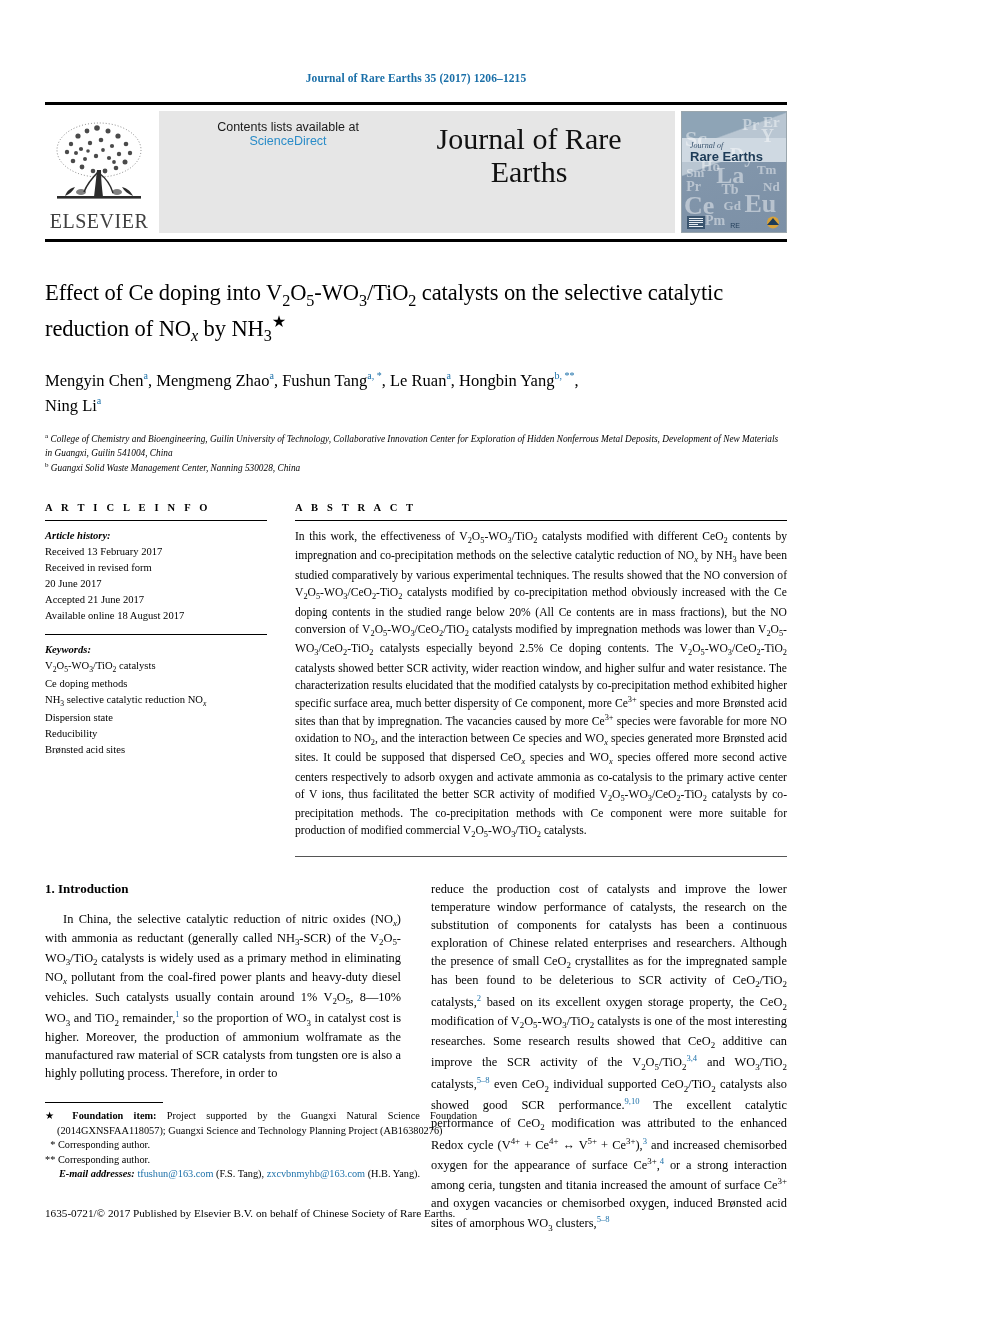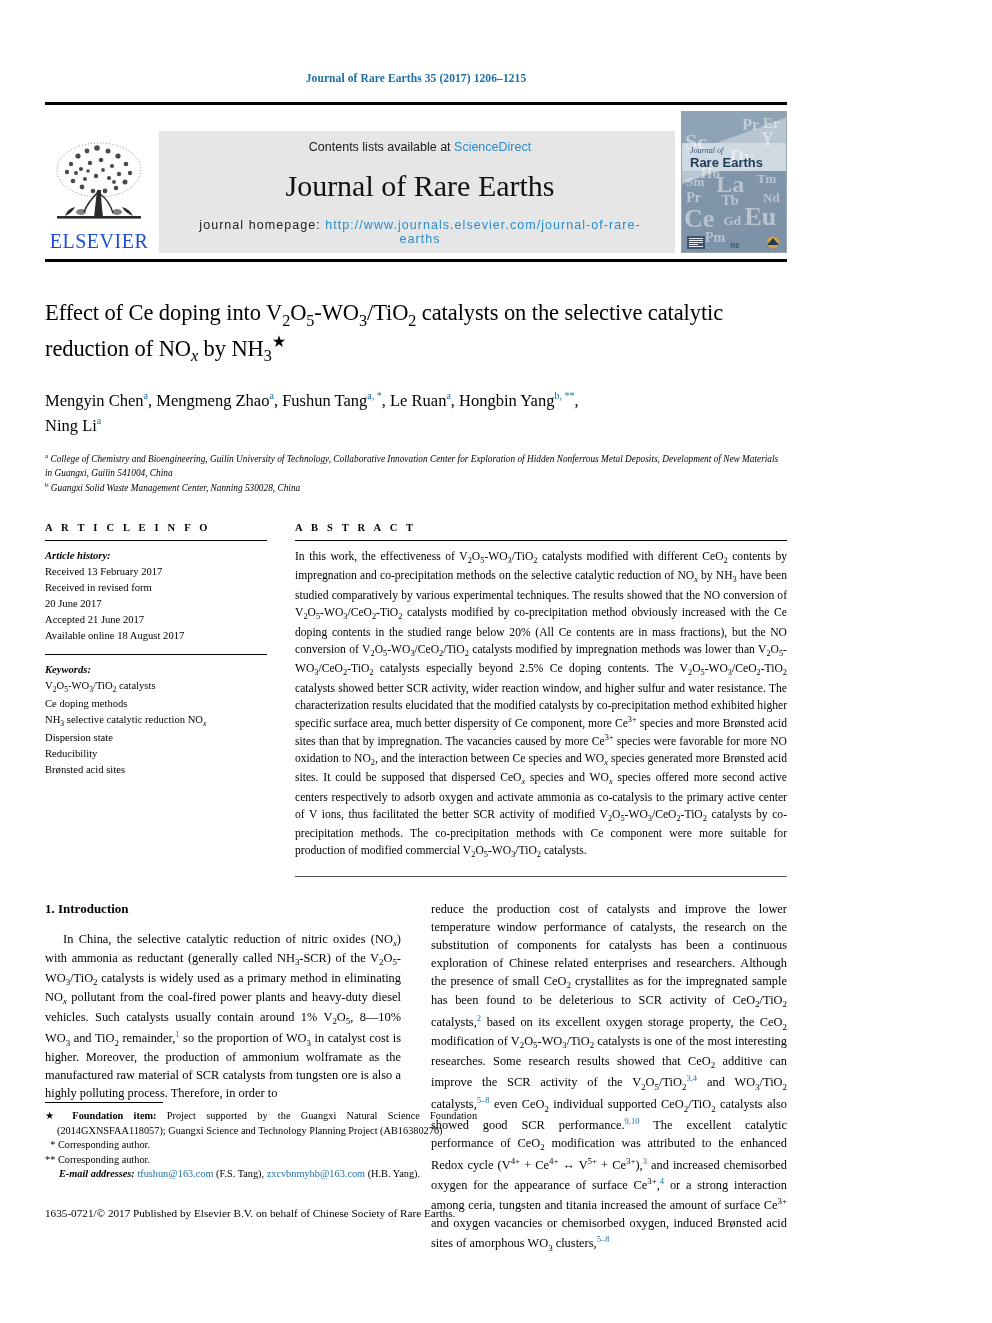--- a/index.html
+++ b/index.html
@@ -43,34 +43,33 @@
     flex-direction: column;
     align-items: center;
     justify-content: flex-end;
     padding-bottom: 2px;
   }
   .tree-svg { display:block; }
   .elsevier-word {
     font-family: "Liberation Serif", serif;
     font-size: 20px;
     letter-spacing: .5px;
-    color: #1d4ed8;
+    color: #404040;
     font-weight: 400;
     line-height: 1;
     margin-top: 1px;
   }
   .masthead-center {
     flex: 1 1 auto;
     background: #e6e6e6;
     display: flex;
-    flex-direction: column;
+    flex-direction: row;
     justify-content: space-between;
     padding: 9px 14px 7px 20px;
     min-height: 122px;
-    margin-top: 20px;
   }
   .contents-line {
     text-align: center;
     font-family: "Liberation Sans", sans-serif;
     font-size: 12.5px;
     color: #1a1a1a;
   }
   .contents-line .sd { color: #2a8cc8; }
   .journal-title {
     text-align: center;
@@ -314,23 +313,20 @@
         </g>
       </svg>
       <div class="elsevier-word">ELSEVIER</div>
     </div>
 
     <div class="masthead-center">
       <div class="contents-line">
         <span>Contents lists available at </span><span class="sd">ScienceDirect</span>
       </div>
       <div class="journal-title">Journal of Rare Earths</div>
-      <div class="homepage-line">
-        <span>journal homepage: </span><span class="url">http://www.journals.elsevier.com/journal-of-rare-earths</span>
-      </div>
     </div>
 
     <div class="cover-thumb">
       <div class="cover-band"></div>
       <span class="cover-el" style="left:58%;top:3%;font-size:16px;">Pr</span>
       <span class="cover-el" style="left:78%;top:2%;font-size:15px;">Er</span>
       <span class="cover-el" style="left:3%;top:12%;font-size:22px;">Sc</span>
       <span class="cover-el" style="left:46%;top:10%;font-size:20px;margin-top:20px;">Dy</span>
       <span class="cover-el" style="left:76%;top:12%;font-size:18px;">Y</span>
       <span class="cover-el" style="left:18%;top:38%;font-size:15px;">Ho</span>

